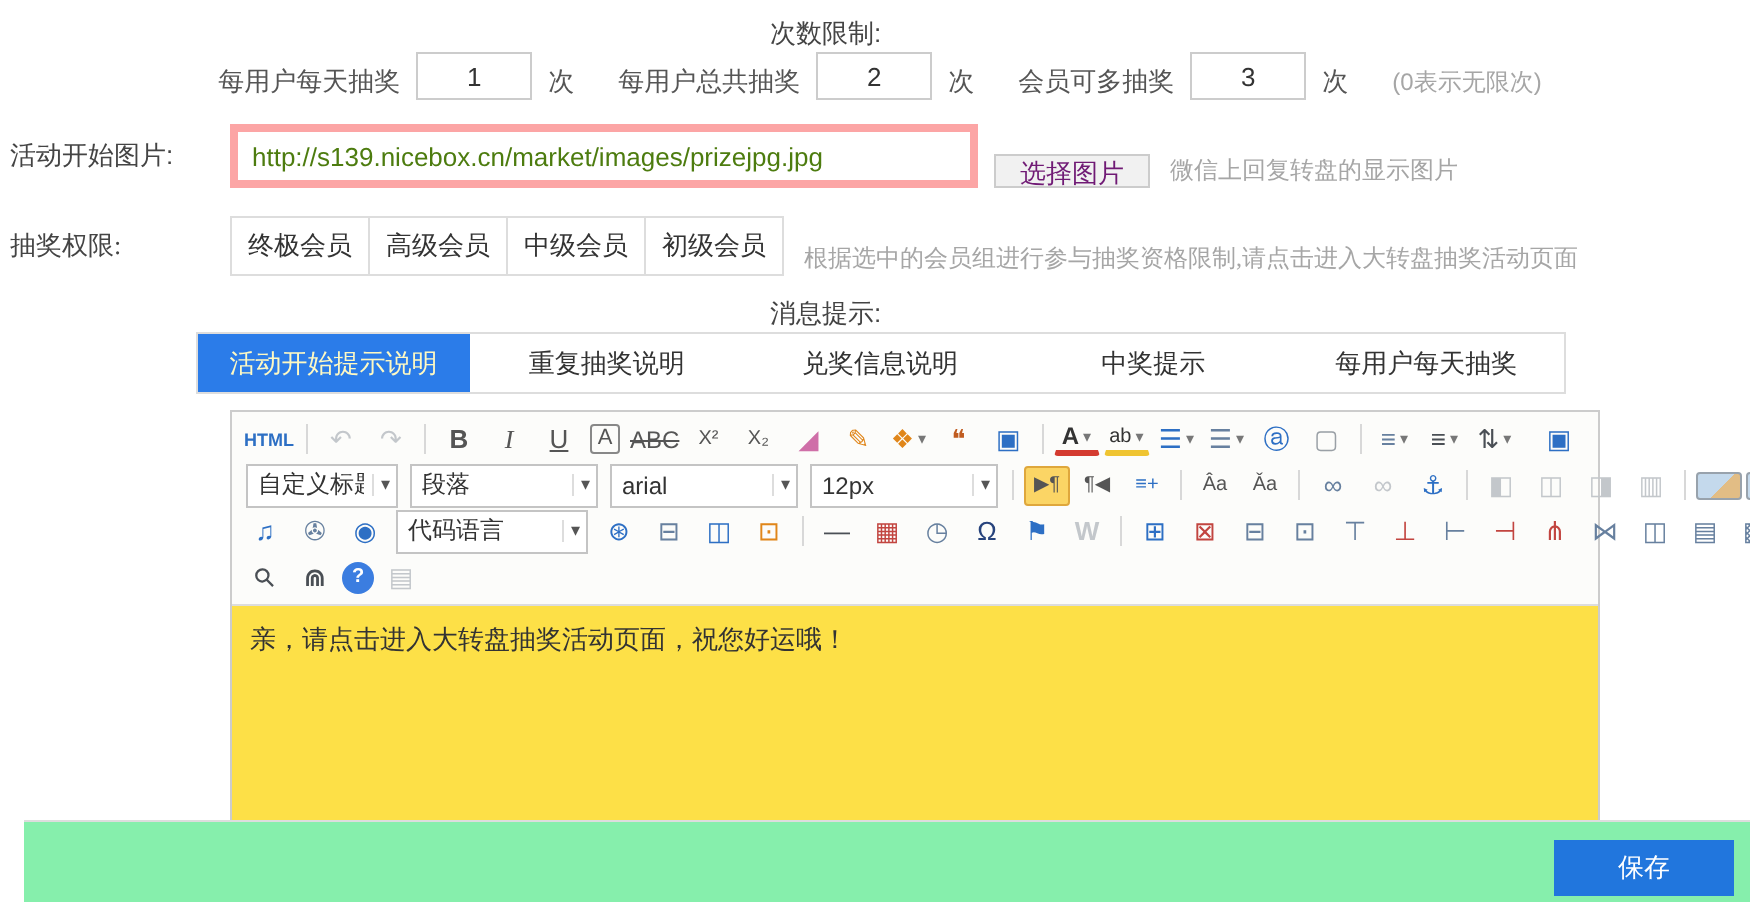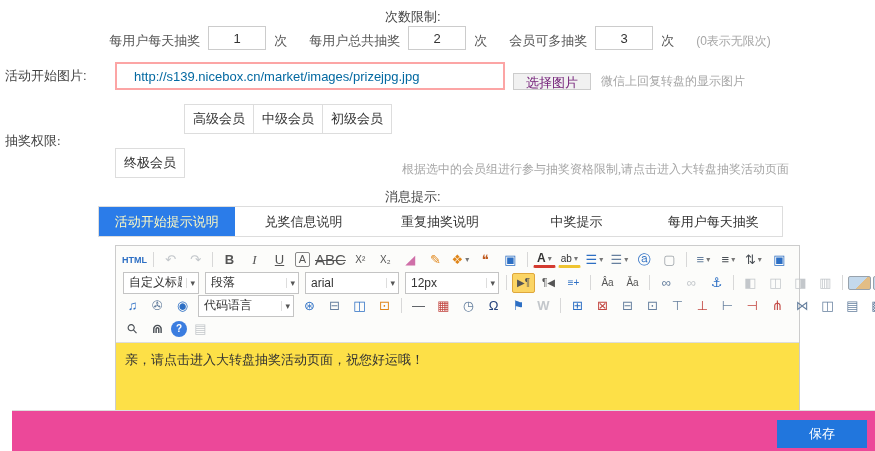--- a/index.html
+++ b/index.html
@@ -13,66 +13,66 @@
   .r4{margin-top:10px;flex-direction:column;}
   .r5{margin-top:8px;align-items:flex-start;}
   
   .fbody{display:flex;align-items:flex-end;}
   .lim-label{color:#555;}
   .lim-input{width:52px;height:20px;border:1px solid #ccc;text-align:center;color:#333;
              font:13px "Liberation Sans","DejaVu Sans",sans-serif;margin:0 8px;}
   .lim-unit{color:#555;margin-right:22px;}
   .lim-hint{color:#a6a6a6;font-size:12px;}
   
-  .url-input{width:352px;height:24px;border:2px solid #fca5a5;padding:0 17px;color:#0369a1;
+  .url-input{width:352px;height:24px;border:4px solid #fca5a5;padding:0 7px;color:#4d7c0f;
              font:13px "Liberation Sans","DejaVu Sans",sans-serif;}
   .choose-btn{height:17px;padding:0 12px;margin-left:8px;background:#f1f1f1;border:1px solid #ccc;
               color:#701a75;font-size:13px;cursor:pointer;}
   .row-hint{color:#a6a6a6;font-size:12px;margin-left:10px;}
   
   .member-group{display:flex;}
   .member-btn{height:28px;line-height:28px;padding:0 8px;background:#fff;border:1px solid #ddd;
               margin-left:-1px;cursor:pointer;color:#333;}
-  .member-btn:first-child{margin-left:0;margin-top:44px;}
+  .member-btn:first-child{margin-left:0;}
   
   .tabbar{display:flex;width:683px;border:1px solid #ddd;height:29px;background:#fff;}
   .tab{flex:1;text-align:center;line-height:29px;cursor:pointer;color:#333;}
   .tab.active{background:#2b7ce9;color:#fef9c3;}
   
   .editor{width:683px;border:1px solid #ccc;background:#fff;}
   .toolbar{background:#fcfcfa;border-bottom:1px solid #ddd;padding:2px 3px;}
   .tb-row{display:flex;align-items:center;padding:1px 1px;height:21px;}
   .tb-btn{min-width:21px;height:18px;line-height:18px;text-align:center;font-size:13px;color:#555;
           cursor:pointer;border:1px solid transparent;border-radius:2px;margin:0 1px;
           display:inline-flex;align-items:center;justify-content:center;white-space:nowrap;}
   .tb-sep{width:1px;height:15px;background:#d8d8d8;margin:0 4px;flex:none;}
   .tb-select{height:20px;border:1px solid #c4c4c4;background:#fff;display:flex;align-items:center;
              justify-content:space-between;padding:0 3px 0 5px;font-size:12px;color:#333;margin:0 3px;cursor:pointer;flex:none;}
   .sv{overflow:hidden;white-space:nowrap;}
   .sa{color:#555;font-size:9px;border-left:1px solid #ddd;padding-left:3px;margin-left:4px;}
   .dd{font-size:8px;color:#777;margin-left:2px;}
   .sm{font-size:10px;} .smb{font-size:9px;font-weight:bold;}
   .bold{font-weight:bold;} .ital{font-style:italic;font-family:"Liberation Serif",serif;}
-  .und{text-decoration:underline;} .strike{text-decoration:line-through;font-size:15px;}
+  .und{text-decoration:underline;} .strike{text-decoration:line-through;font-size:12px;}
   .boxed{border:1px solid #888;height:13px;min-width:13px;line-height:13px;font-size:11px;margin:0 3px;}
   .dis{color:#c3c7cb;} .c-blue{color:#2d6fc4;} .c-steel{color:#67809f;} .c-orange{color:#e0861a;}
   .c-brown{color:#c05c20;} .c-red{color:#c24540;} .c-navy{color:#27437c;}
   .c-pink{color:#cf6fa8;} .c-gray{color:#9aa0a6;} .c-dark{color:#4a4f55;}
   .active-ic{background:#fbd565;border:1px solid #dfa73c;}
   .fcolor{border-bottom:3px solid #d43b30;height:13px;line-height:13px;font-size:12px;font-weight:bold;color:#333;}
   .hcolor{border-bottom:3px solid #efc431;height:13px;line-height:12px;font-size:10px;color:#333;}
   .pic{width:16px;height:12px;border:1px solid #98a2ac;background:linear-gradient(135deg,#c4d9ec 55%,#e2bd85 55%);position:relative;}
   .pic.plus::after{content:"+";position:absolute;right:-4px;bottom:-6px;color:#2f9e44;font-size:10px;font-weight:bold;}
   .help{background:#3b7de0;color:#fff;border-radius:50%;width:14px;height:14px;min-width:14px;line-height:14px;font-size:10px;font-weight:bold;}
   .rot{transform:rotate(-45deg);}
   .right{margin-left:auto;margin-right:4px;}
   .edit-area{height:132px;padding:8px 9px;background:#fde047;overflow:hidden;}
   .edit-area p{margin:0;color:#333;}
   
-  .footer{position:absolute;left:12px;right:0;bottom:0;height:40px;background:#ec4899;border-top:1px solid #ddd;}
+  .footer{position:absolute;left:12px;right:0;bottom:0;height:40px;background:#86efac;border-top:1px solid #ddd;}
   .save-btn{position:absolute;right:8px;top:9px;width:90px;height:28px;background:#2176dd;color:#fff;
             border:none;font:13px "Liberation Sans","DejaVu Sans",sans-serif;cursor:pointer;}
 </style>
 </head>
 <body>
 
 <div class="page">
 
   <div class="form-row r1">
     <div class="flabel">次数限制:</div>
@@ -109,22 +109,22 @@
           <div class="member-btn">初级会员</div>
         </div>
       <span class="row-hint">根据选中的会员组进行参与抽奖资格限制,请点击进入大转盘抽奖活动页面</span>
     </div>
   </div>
 
   <div class="form-row r4">
     <div class="flabel">消息提示:</div>
     <div class="tabbar" id="message-tabs">
         <div class="tab active">活动开始提示说明</div>
+        <div class="tab">重复抽奖说明</div>
         <div class="tab">兑奖信息说明</div>
-        <div class="tab">重复抽奖说明</div>
         <div class="tab">中奖提示</div>
         <div class="tab">每用户每天抽奖</div>
       </div>
   </div>
 
   <div class="form-row r5">
     <div class="flabel"></div>
     <div class="editor">
       <div class="toolbar" id="tb">
           <div class="tb-row">

